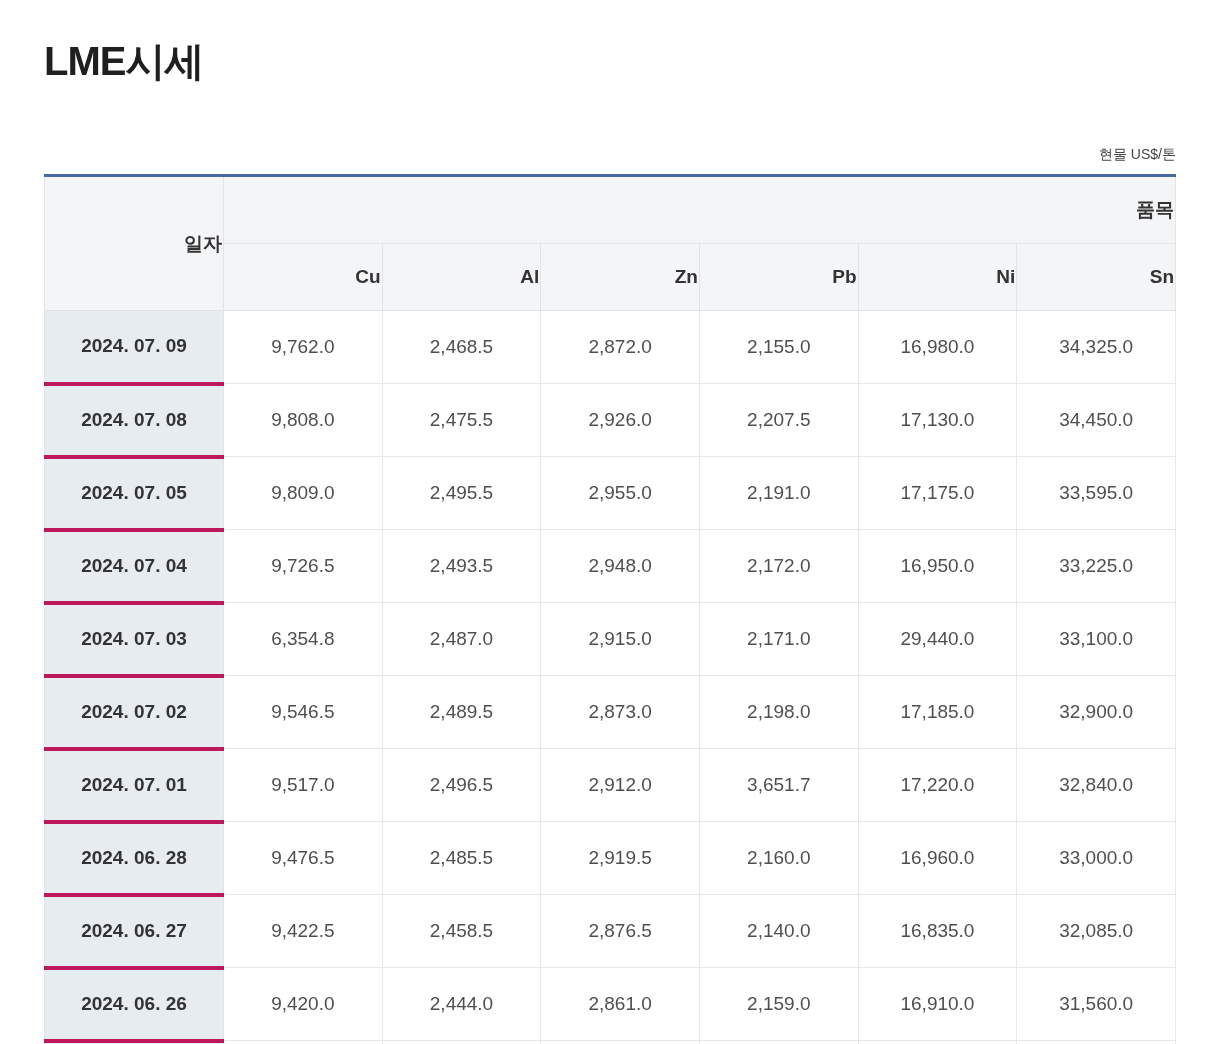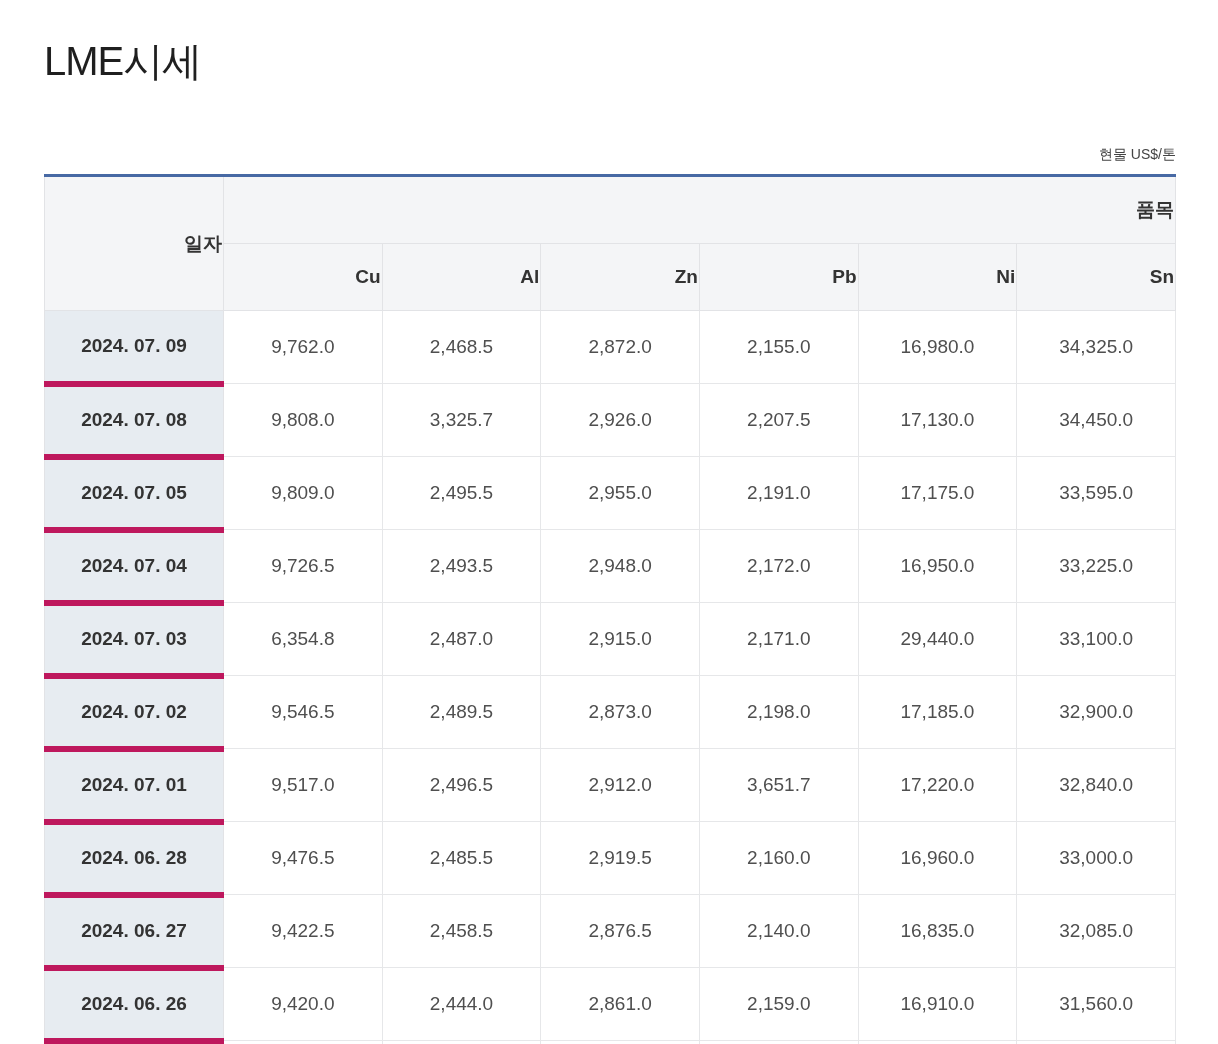--- a/index.html
+++ b/index.html
@@ -12,21 +12,21 @@
     font-family: "Liberation Sans", sans-serif;
     color: #333333;
   }
   .page {
     padding: 0 42px 0 44px;
   }
   .page-title {
     margin: 36px 0 16px 0;
     font-size: 40px;
     line-height: 50px;
-    font-weight: 400;
+    font-weight: 700;
     color: #1f1f1f;
     letter-spacing: -1px;
   }
   .unit-label {
     margin: 57px 0 9px 0;
     text-align: right;
     font-size: 14px;
     line-height: 22px;
     color: #444444;
   }
@@ -52,21 +52,21 @@
   tbody th.date-cell {
     background: var(--date-bg, #e7ecf1);
     font-size: 19px;
     font-weight: 700;
     color: #333333;
     text-align: center;
     vertical-align: middle;
     height: 73px;
     border-left: 1px solid var(--border, #e2e3e6);
     border-right: 1px solid var(--border, #e2e3e6);
-    border-bottom: 6px solid #be185d;
+    border-bottom: 4px solid #be185d;
   }
   tbody td.value-cell {
     background: #ffffff;
     font-size: 19px;
     font-weight: 400;
     color: #4f4f4f;
     text-align: center;
     vertical-align: middle;
     height: 73px;
     border: 1px solid #e6e7e9;
@@ -116,21 +116,21 @@
           <td class="value-cell">9,762.0</td>
           <td class="value-cell">2,468.5</td>
           <td class="value-cell">2,872.0</td>
           <td class="value-cell">2,155.0</td>
           <td class="value-cell">16,980.0</td>
           <td class="value-cell">34,325.0</td>
         </tr>
         <tr>
           <th class="date-cell">2024. 07. 08</th>
           <td class="value-cell">9,808.0</td>
-          <td class="value-cell">3,325.7</td>
+          <td class="value-cell">2,475.5</td>
           <td class="value-cell">2,926.0</td>
           <td class="value-cell">2,207.5</td>
           <td class="value-cell">17,130.0</td>
           <td class="value-cell">34,450.0</td>
         </tr>
         <tr>
           <th class="date-cell">2024. 07. 05</th>
           <td class="value-cell">9,809.0</td>
           <td class="value-cell">2,495.5</td>
           <td class="value-cell">2,955.0</td>

